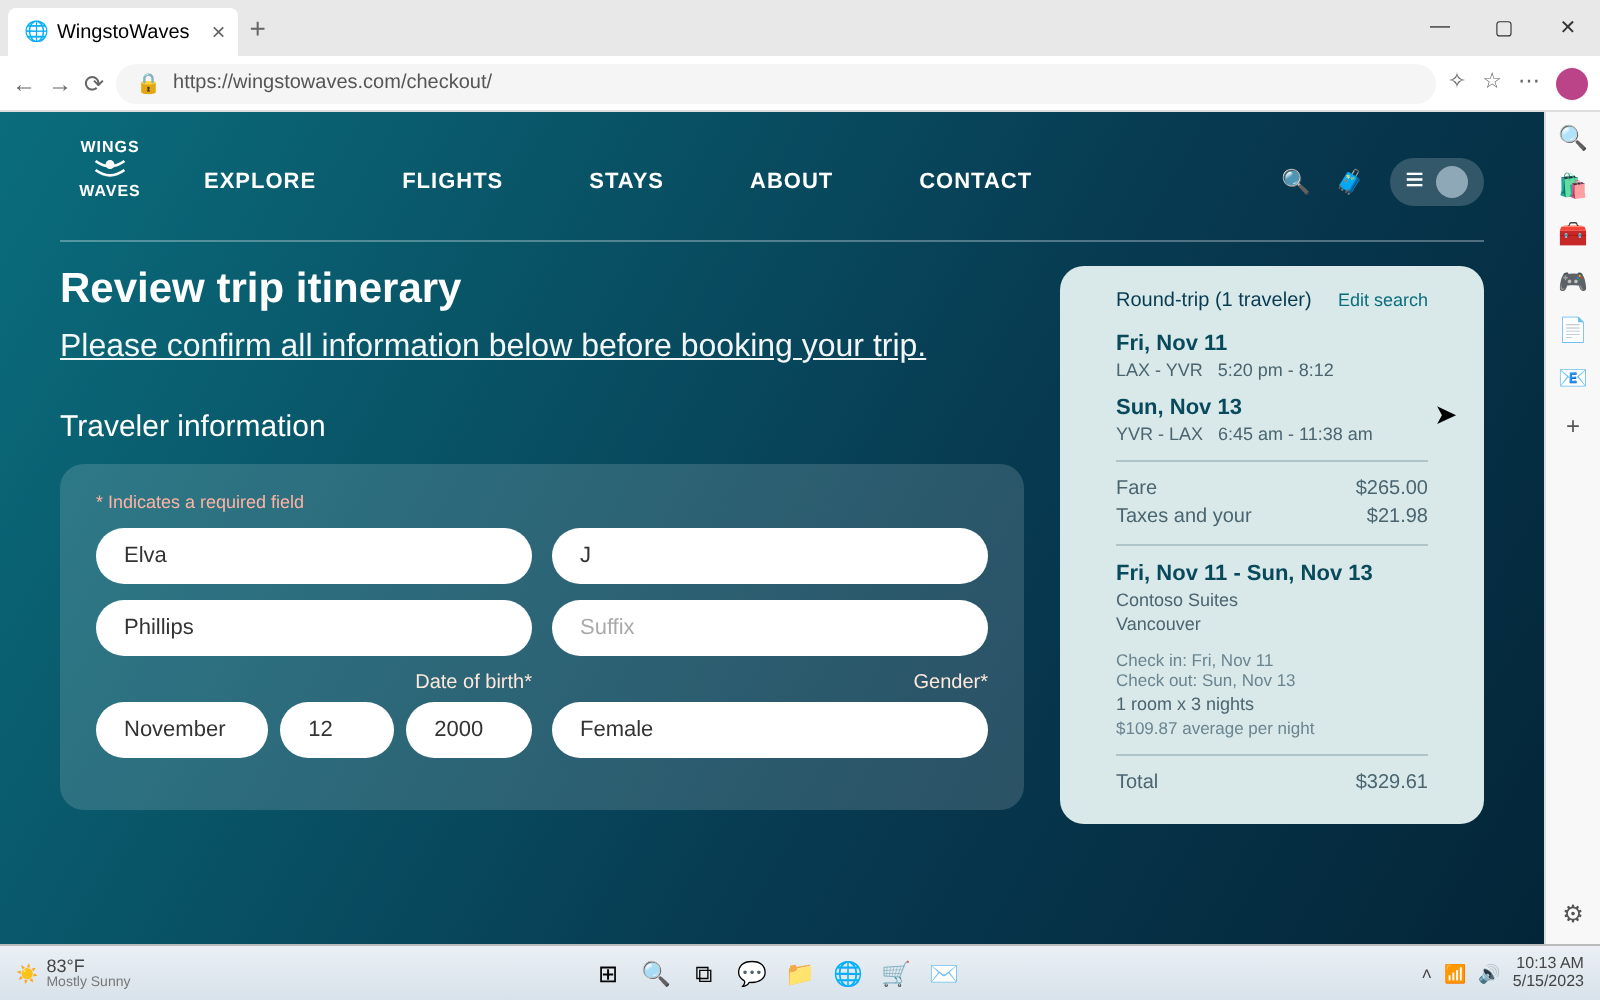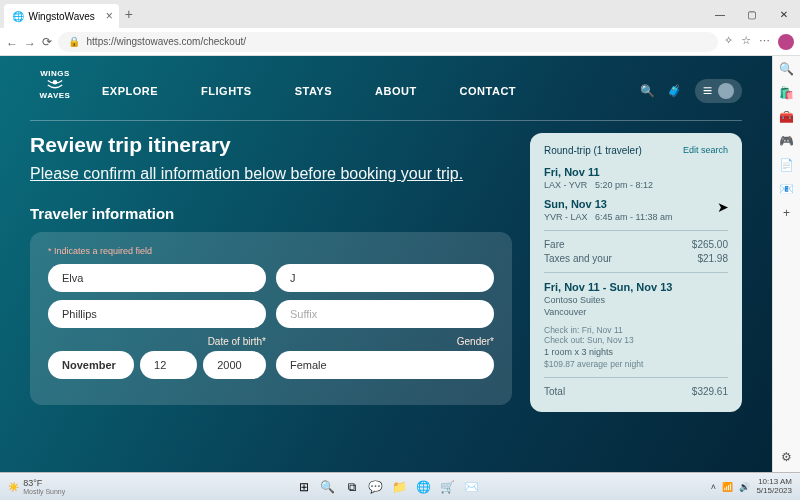--- a/index.html
+++ b/index.html
@@ -26,34 +26,34 @@
 .navlinks span { cursor: pointer; }
 .navright { margin-left: auto; display: flex; align-items: center; gap: 12px; }
 .navright .ic { font-size: 12px; color: #fff; }
 .pill { background: rgba(255,255,255,0.18); border-radius: 14px; padding: 3px 8px; display: flex; align-items: center; gap: 6px; }
 .pill .av { width: 16px; height: 16px; border-radius: 50%; background: #8fa8b8; }
 .hr { height: 1px; background: rgba(255,255,255,0.3); margin: 0 30px 12px 30px; }
 .main { display: flex; padding: 0 30px; gap: 18px; }
 .left { flex: 1; }
 .left h1 { font-size: 21px; font-weight: 700; margin-bottom: 8px; }
 .left .sub { font-size: 16px; margin-bottom: 22px; opacity: 0.95; text-decoration: underline; }
-.left h2 { font-size: 15px; font-weight: 700; margin-bottom: 10px; }
+.left h2 { font-size: 15px; font-weight: 400; margin-bottom: 10px; }
 .formcard { background: rgba(255,255,255,0.15); border-radius: 12px; padding: 14px 18px 18px 18px; }
 .req { color: #ffb3a3; font-size: 9px; margin-bottom: 8px; }
 .row { display: flex; gap: 10px; margin-bottom: 8px; }
 .inp { background: #fff; border: none; border-radius: 16px; height: 28px; padding: 0 14px; font-size: 11px; color: #333; flex: 1; }
 .inp::placeholder { color: #aaa; }
 .lbl { font-size: 10px; color: #ffe8dc; margin-bottom: 4px; display: block; text-align: right; }
 .col { flex: 1; }
 .sel { background: #fff; border: none; border-radius: 16px; height: 28px; padding: 0 14px; font-size: 11px; color: #333; width: 100%; }
 .dobrow { display: flex; gap: 6px; }
-.dobrow .sel:nth-child(1) { flex: 2; font-weight: bold; }
+.dobrow .sel:nth-child(1) { flex: 2; }
 .dobrow .sel:nth-child(2) { flex: 1; }
 .dobrow .sel:nth-child(3) { flex: 1.2; }
-.summary { width: 212px; background: #d9e9ea; border-radius: 12px; padding: 12px 14px; color: #073a51; font-size: 10px; }
+.summary { width: 212px; background: #d9e9ea; border-radius: 12px; padding: 12px 28px; color: #073a51; font-size: 10px; }
 .summary .top { display: flex; justify-content: space-between; margin-bottom: 10px; }
 .summary .edit { color: #0a6d7c; font-size: 9px; cursor: pointer; }
 .summary h4 { font-size: 11px; font-weight: 700; color: #084a5c; margin-bottom: 2px; }
 .summary .line { font-size: 9px; color: #4a6570; margin-bottom: 8px; }
 .summary .sep { height: 1px; background: rgba(7,58,81,0.2); margin: 8px 0; }
 .summary .pr { display: flex; justify-content: space-between; font-size: 10px; color: #4a6570; margin-bottom: 3px; }
 .summary .small { font-size: 8.5px; color: #6a8590; }
 .taskbar { height: 28px; background: linear-gradient(#eaf0f5, #d8e2ea); display: flex; align-items: center; font-size: 9px; border-top: 1px solid #bbb; }
 .taskbar .weather { display: flex; align-items: center; gap: 4px; padding: 0 8px; color: #444; }
 .taskbar .center { margin: 0 auto; display: flex; gap: 6px; align-items: center; }

